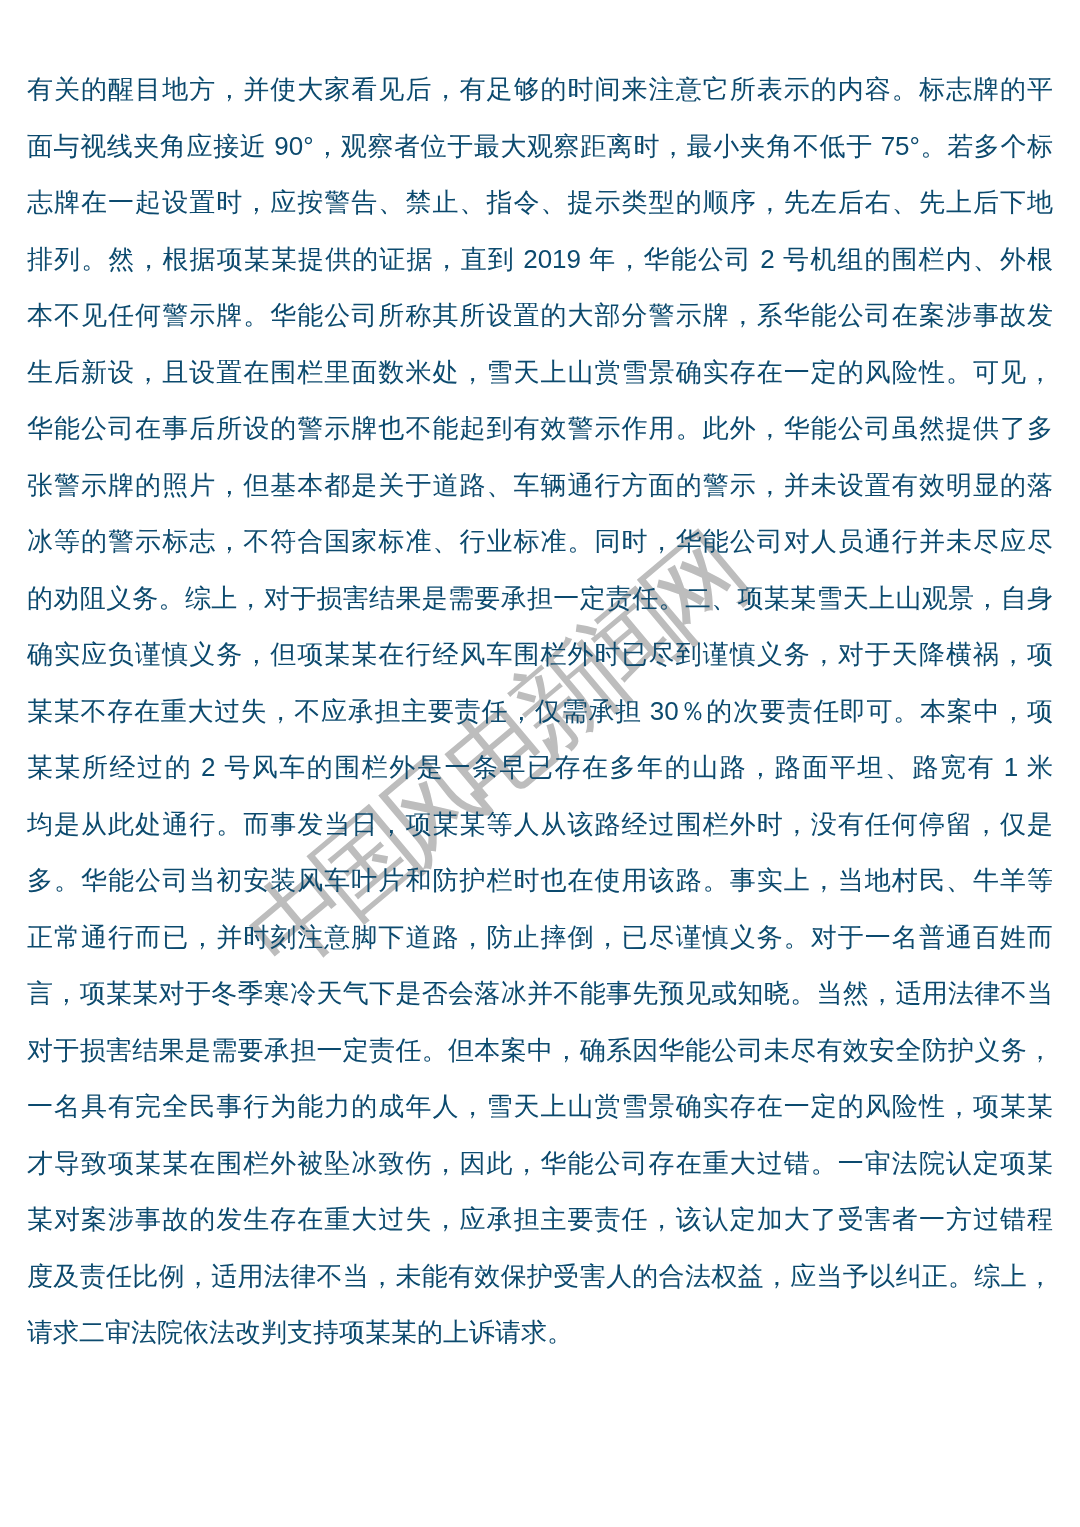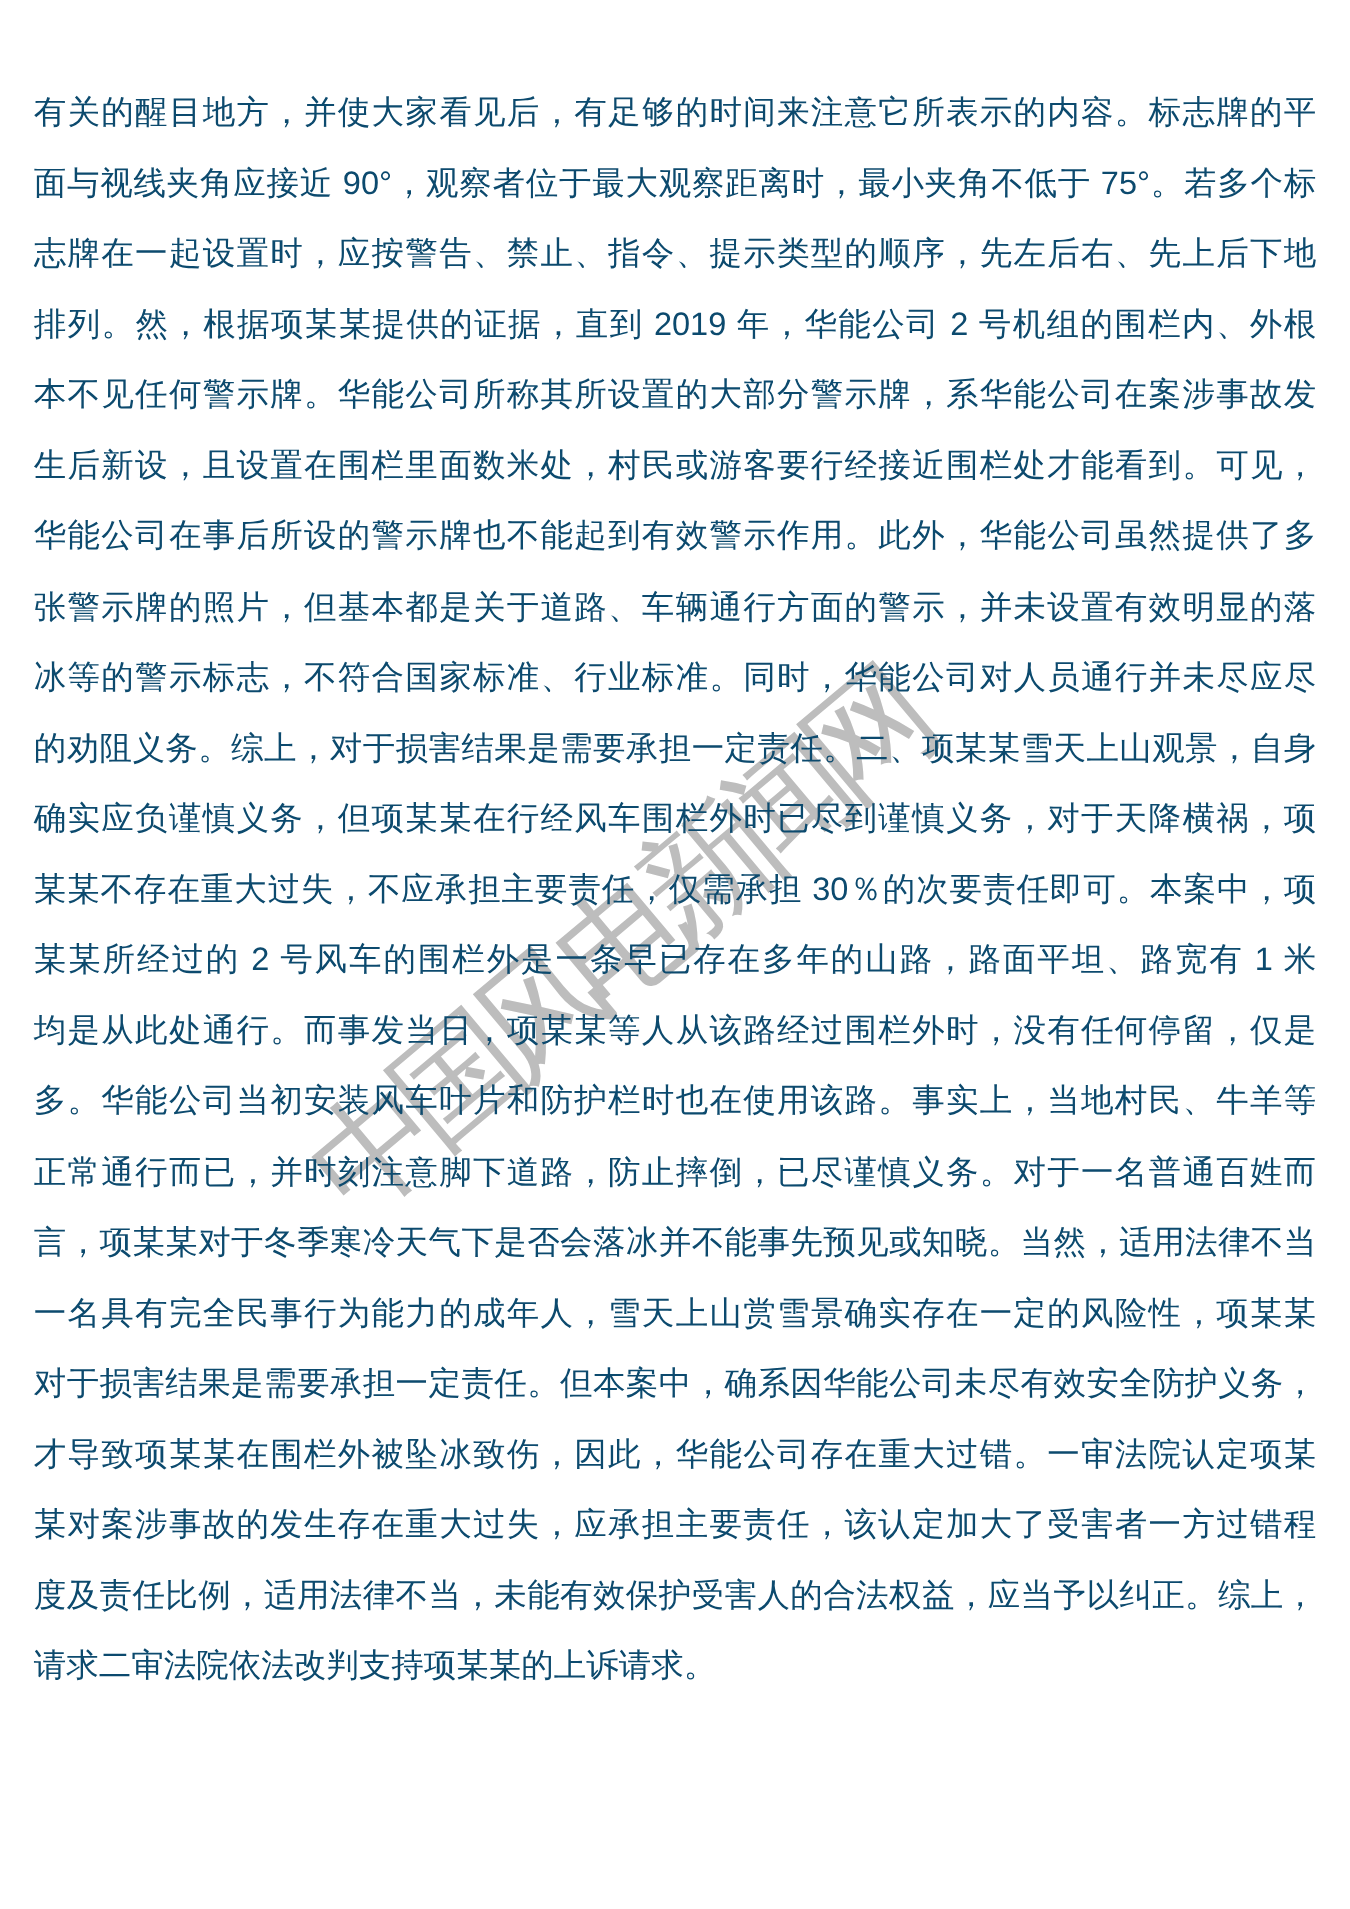--- a/index.html
+++ b/index.html
@@ -51,32 +51,32 @@
 <body>
 
 <div class="page">
   <div class="watermark">中国风电新闻网</div>
   <div class="textblock">
       <div class="line">有关的醒目地方，并使大家看见后，有足够的时间来注意它所表示的内容。标志牌的平</div>
       <div class="line">面与视线夹角应接近 90°，观察者位于最大观察距离时，最小夹角不低于 75°。若多个标</div>
       <div class="line">志牌在一起设置时，应按警告、禁止、指令、提示类型的顺序，先左后右、先上后下地</div>
       <div class="line">排列。然，根据项某某提供的证据，直到 2019 年，华能公司 2 号机组的围栏内、外根</div>
       <div class="line">本不见任何警示牌。华能公司所称其所设置的大部分警示牌，系华能公司在案涉事故发</div>
-      <div class="line">生后新设，且设置在围栏里面数米处，村民或游客要行经接近围栏处才能看到。可见，</div>
+      <div class="line">生后新设，且设置在围栏里面数米处，雪天上山赏雪景确实存在一定的风险性。可见，</div>
       <div class="line">华能公司在事后所设的警示牌也不能起到有效警示作用。此外，华能公司虽然提供了多</div>
       <div class="line">张警示牌的照片，但基本都是关于道路、车辆通行方面的警示，并未设置有效明显的落</div>
       <div class="line">冰等的警示标志，不符合国家标准、行业标准。同时，华能公司对人员通行并未尽应尽</div>
       <div class="line">的劝阻义务。综上，对于损害结果是需要承担一定责任。二、项某某雪天上山观景，自身</div>
       <div class="line">确实应负谨慎义务，但项某某在行经风车围栏外时已尽到谨慎义务，对于天降横祸，项</div>
       <div class="line">某某不存在重大过失，不应承担主要责任，仅需承担 30％的次要责任即可。本案中，项</div>
       <div class="line">某某所经过的 2 号风车的围栏外是一条早已存在多年的山路，路面平坦、路宽有 1 米</div>
       <div class="line">均是从此处通行。而事发当日，项某某等人从该路经过围栏外时，没有任何停留，仅是</div>
       <div class="line">多。华能公司当初安装风车叶片和防护栏时也在使用该路。事实上，当地村民、牛羊等</div>
       <div class="line">正常通行而已，并时刻注意脚下道路，防止摔倒，已尽谨慎义务。对于一名普通百姓而</div>
       <div class="line">言，项某某对于冬季寒冷天气下是否会落冰并不能事先预见或知晓。当然，适用法律不当</div>
+      <div class="line">对于损害结果是需要承担一定责任。但本案中，确系因华能公司未尽有效安全防护义务，</div>
       <div class="line">一名具有完全民事行为能力的成年人，雪天上山赏雪景确实存在一定的风险性，项某某</div>
-      <div class="line">对于损害结果是需要承担一定责任。但本案中，确系因华能公司未尽有效安全防护义务，</div>
       <div class="line">才导致项某某在围栏外被坠冰致伤，因此，华能公司存在重大过错。一审法院认定项某</div>
       <div class="line">某对案涉事故的发生存在重大过失，应承担主要责任，该认定加大了受害者一方过错程</div>
       <div class="line">度及责任比例，适用法律不当，未能有效保护受害人的合法权益，应当予以纠正。综上，</div>
       <div class="line">请求二审法院依法改判支持项某某的上诉请求。</div>
     </div>
 </div>
 
 </body></html>

